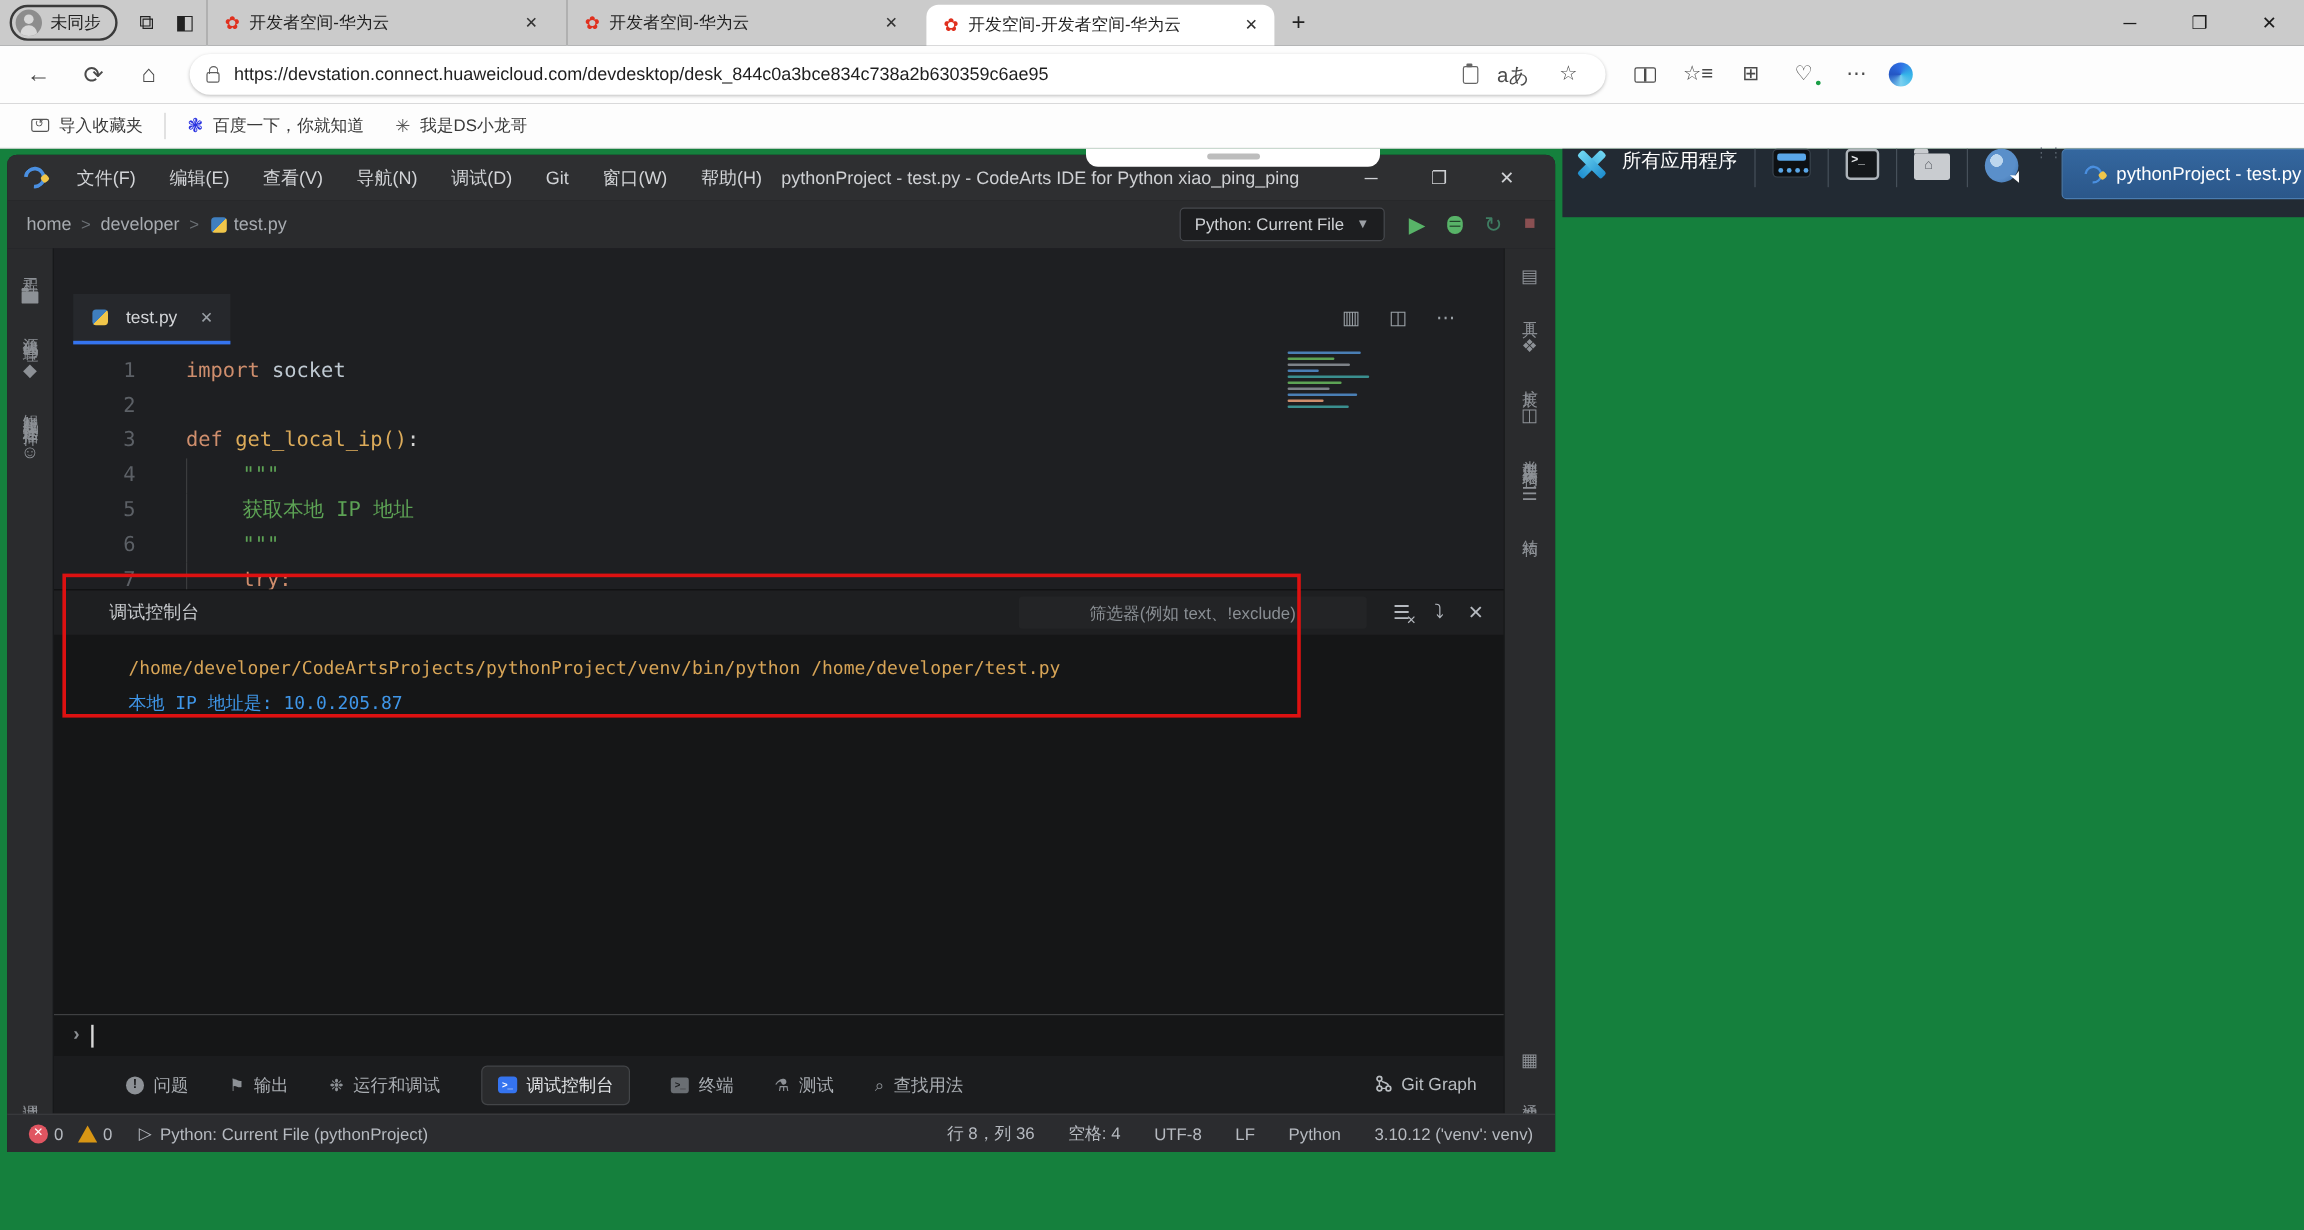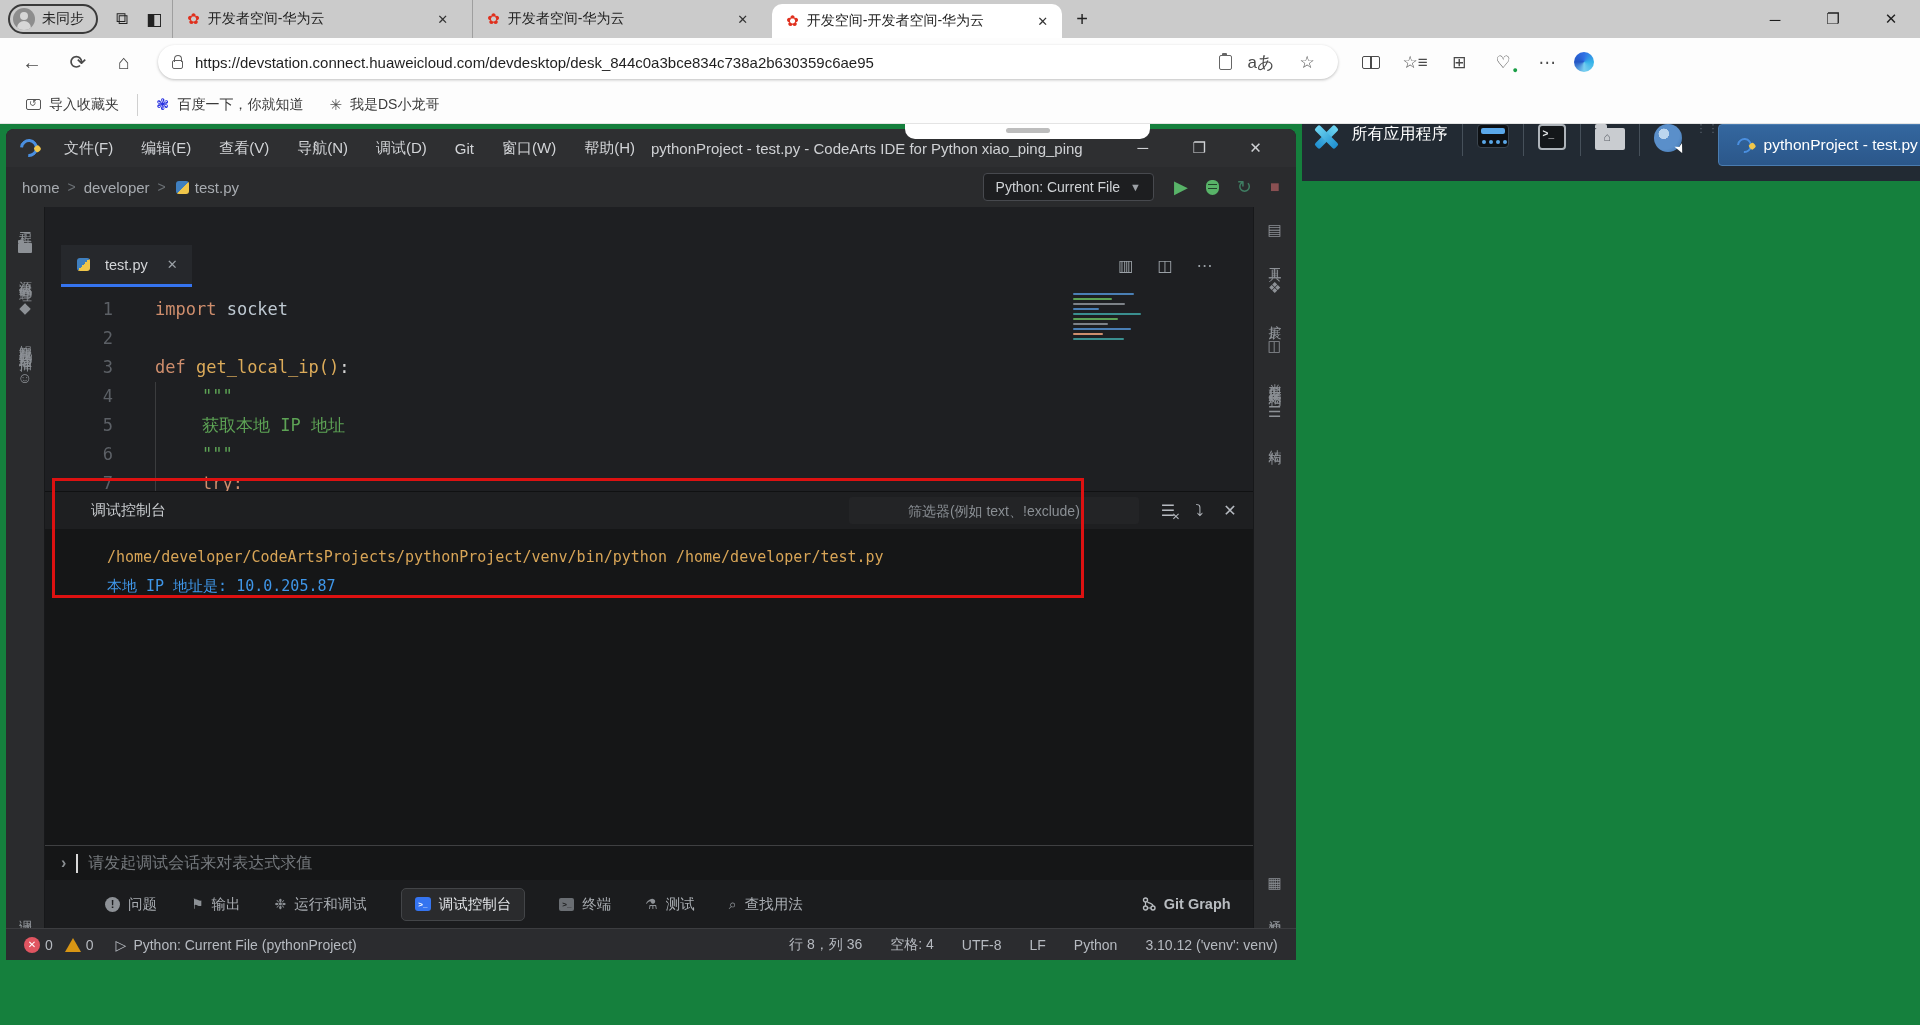--- a/index.html
+++ b/index.html
@@ -146,21 +146,21 @@
   .ptabs { height:48px; display:flex; align-items:center; gap:34px; padding:0 22px 0 60px; flex:none; background:#1b1c1e; }
   .ptab { display:flex; align-items:center; gap:8px; font-size:14.5px; color:#a9adb2; }
   .ptab.active { background:#2a2b2d; border:1px solid #434548; border-radius:5px; padding:6px 13px; color:#e3e5e8; }
   .pt-icn { color:#8d9196; font-size:14px; }
   .circle-i { width:15px; height:15px; border-radius:50%; background:#8d9196; color:#1b1c1e; font-size:11px; font-weight:bold;
               display:inline-flex; align-items:center; justify-content:center; }
   .console-icn { width:16px; height:14px; background:#3574f0; border-radius:3px; color:#fff; font-size:8px; font-weight:bold;
                  display:inline-flex; align-items:center; justify-content:center; }
   .term-icn { width:15px; height:13px; background:#6a6e73; border-radius:2px; color:#1b1c1e; font-size:8px; font-weight:bold;
               display:inline-flex; align-items:center; justify-content:center; }
-  .gitgraph { margin-left:auto; display:flex; align-items:center; gap:8px; font-size:14.5px; color:#b9bdc1;font-weight:bold; }
+  .gitgraph { margin-left:auto; display:flex; gap:8px; font-size:14.5px; color:#b9bdc1; }
 
   .statusbar { height:32px; background:#2b2c2f; border-top:1px solid #3c3d40; display:flex; align-items:center;
                padding:0 18px; font-size:14px; color:#b6bac0; flex:none; }
   .err-badge { width:16px; height:16px; border-radius:50%; background:#e05561; color:#fff; font-size:10px; font-weight:bold;
                display:inline-flex; align-items:center; justify-content:center; margin-right:5px; }
   .warn-badge { width:0; height:0; border-left:8px solid transparent; border-right:8px solid transparent;
                 border-bottom:14px solid #d89614; margin:0 5px 0 12px; }
   .sb-left { display:flex; align-items:center; }
   .sb-dbg { margin-left:22px; display:flex; align-items:center; gap:7px; }
   .sb-right { margin-left:auto; display:flex; align-items:center; gap:28px; }
@@ -399,21 +399,20 @@
               </div>
             </div>
             <div class="pout">
               <div class="oline o-amber">/home/developer/CodeArtsProjects/pythonProject/venv/bin/python /home/developer/test.py</div>
               <div class="oline o-blue">本地 IP 地址是: 10.0.205.87</div>
             </div>
             <div class="pspacer"></div>
             <div class="pinput">
               <span class="chev">›</span>
               <span class="cursor"></span>
-              <input class="dbg-input" placeholder="请发起调试会话来对表达式求值" style="">
             </div>
             <div class="ptabs">
               <div class="ptab">
                 <span class="circle-i">!</span>
                 <span>问题</span>
               </div>
               <div class="ptab">
                 <span class="pt-icn">⚑</span>
                 <span>输出</span>
               </div>

